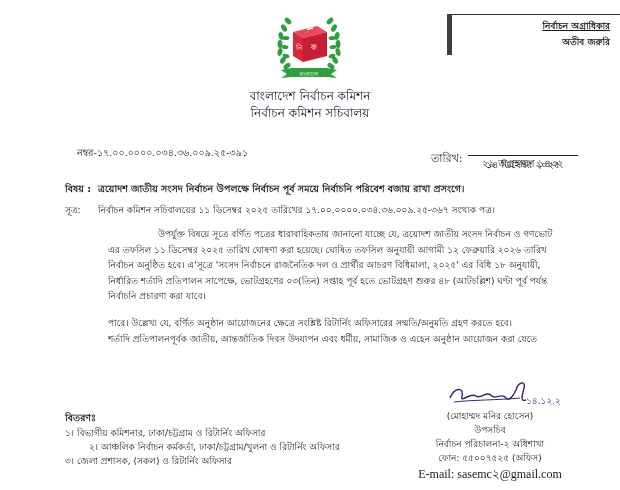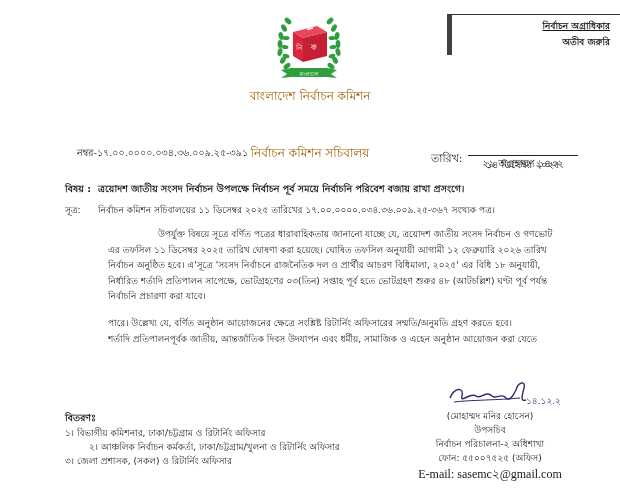--- a/index.html
+++ b/index.html
@@ -8,21 +8,21 @@
       font-family: "DejaVu Sans", "Liberation Sans", sans-serif; color: #1a1a1a;
     }
     .abs { position: absolute; white-space: nowrap; }
     .priority-box {
       position: absolute; left: 447px; top: 14px; width: 170px; height: 40px;
       border-left: 5px solid #404040; border-top: 1px solid #333;
     }
     .priority-box .l1 { position: absolute; right: 12px; top: 4px; font-size: 9px; font-weight: bold; text-decoration: underline; }
     .priority-box .l2 { position: absolute; right: 12px; top: 20px; font-size: 9px; font-weight: bold; }
     .logo { position: absolute; left: 273px; top: 10px; width: 72px; height: 74px; }
-    .header-title { left: 0; width: 620px; text-align: center; font-size: 12px; color: #a16207; }
+    .header-title { left: 0; width: 620px; text-align: center; font-size: 12px; color: #0f172a; }
     .ref-no { left: 77px; top: 146px; font-size: 9.5px; }
     .date-label { left: 431px; top: 150px; font-size: 11px; }
     .date-top { left: 468px; top: 156px; width: 110px; text-align: center; font-size: 10px; }
     .date-line { position: absolute; left: 468px; top: 155px; width: 110px; height: 1px; background: #222; }
     .date-bottom { left: 468px; top: 158px; width: 110px; text-align: center; font-size: 9.5px; }
     .subject { left: 65px; top: 182px; font-size: 9.5px; font-weight: bold; }
     .subject .lbl { display: inline-block; width: 33px; }
     .ref-line { left: 65px; top: 203px; font-size: 9px; }
     .ref-line .lbl { display: inline-block; width: 33px; }
     .para { position: absolute; left: 65px; width: 530px; font-size: 9px; line-height: 15.5px; margin-left: 43px; }
@@ -74,21 +74,21 @@
   <polygon points="30,28 54,22 54,46 30,52" fill="#c41f34"></polygon>
   <rect x="34" y="18" width="6" height="1.5" fill="#ffffff" transform="rotate(-14 37 19)"></rect>
   <text x="23" y="40" font-size="7" fill="#ffffff" font-family="DejaVu Sans, sans-serif">নি</text>
   <text x="38" y="40" font-size="8" fill="#ffffff" font-family="DejaVu Sans, sans-serif">ক</text>
 
   <path d="M8,60 L18,58 L54,58 L64,60 L58,64 L64,68 L54,67 L18,67 L8,68 L14,64 Z" fill="#2e9e3e"></path>
   <text x="36" y="65.5" font-size="5" fill="#ffffff" text-anchor="middle" font-family="DejaVu Sans, sans-serif">বাংলাদেশ</text>
 </svg>
 
 <div class="abs header-title" style="top:87px;">বাংলাদেশ নির্বাচন কমিশন</div>
-<div class="abs header-title" style="top:104px;margin-top:40px;">নির্বাচন কমিশন সচিবালয়</div>
+<div class="abs header-title" style="top:104px;">নির্বাচন কমিশন সচিবালয়</div>
 
 <div class="abs ref-no">নম্বর-১৭.০০.০০০০.০৩৪.৩৬.০০৯.২৫-৩৯১</div>
 <div class="abs date-label">তারিখ:</div>
 <div class="abs date-top">২৯ অগ্রহায়ণ ১৪৩২</div>
 <div class="date-line"></div>
 <div class="abs date-bottom">১৪ ডিসেম্বর ২০২৫</div>
 
 <div class="abs subject">
   <span class="lbl">বিষয় :</span><span>ত্রয়োদশ জাতীয় সংসদ নির্বাচন উপলক্ষে নির্বাচন পূর্ব সময়ে নির্বাচনি পরিবেশ বজায় রাখা প্রসংগে।</span>
 </div>

